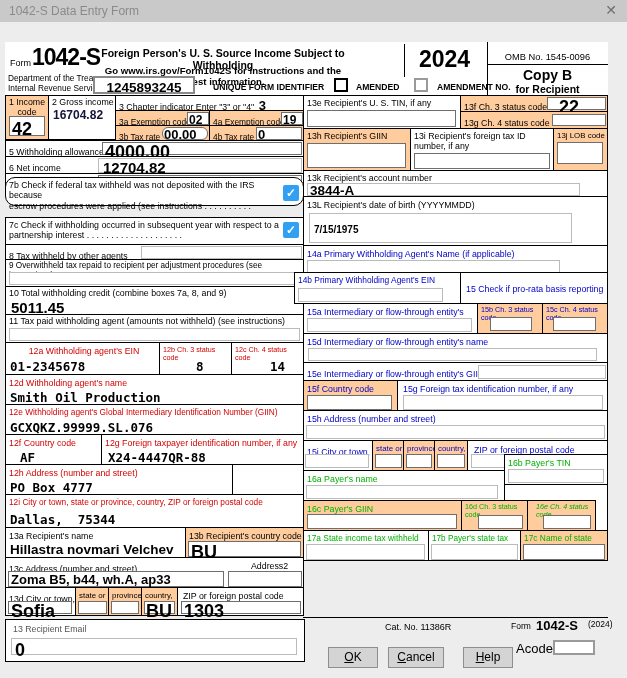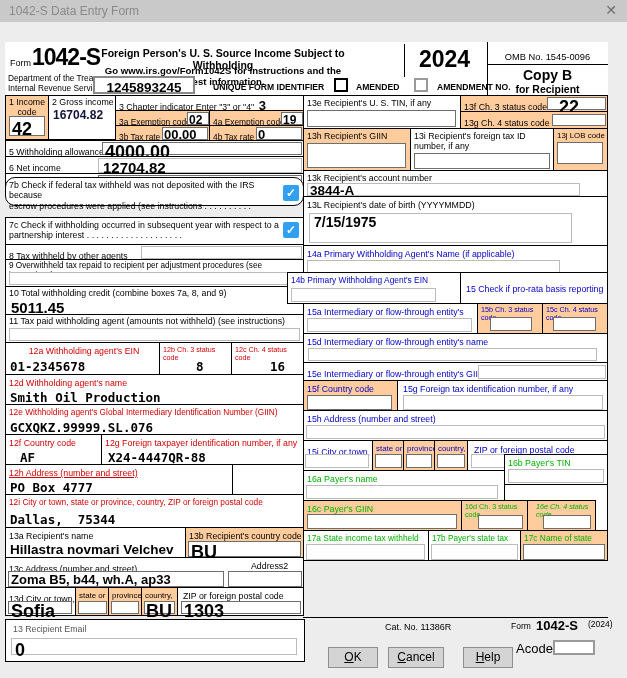--- a/index.html
+++ b/index.html
@@ -88,21 +88,21 @@
     </div>
   </div>
   <div class="c bd pink" style="left:209px;top:110px;width:95px;height:16px;">
     <span class="lb" style="display:inline;font-size:8.4px;">4a Exemption code</span>
     <div class="inp" style="left:71px;top:1px;width:22px;height:13px;">
       <span class="vs pv" style="left:1px;top:0;font-size:12px;">19</span>
     </div>
   </div>
   <div class="c bd pink" style="left:115px;top:125px;width:95px;height:16px;">
     <span class="lb" style="display:inline;font-size:8.4px;">3b Tax rate</span>
-    <div class="inp" style="left:46px;top:1px;width:46px;height:13px;">
+    <div class="inp" style="left:46px;top:1px;width:46px;height:13px;border-radius:6px;">
       <span class="vs pv" style="left:1px;top:-1px;font-size:13px;">00.00</span>
     </div>
   </div>
   <div class="c bd pink" style="left:209px;top:125px;width:95px;height:16px;">
     <span class="lb" style="display:inline;font-size:8.4px;">4b Tax rate</span>
     <div class="inp" style="left:46px;top:1px;width:46px;height:13px;">
       <span class="vs pv" style="left:1px;top:-1px;font-size:13px;">0</span>
     </div>
   </div>
 
@@ -169,21 +169,21 @@
   <div class="c bd wh" style="left:5px;top:342px;width:155px;height:33px;">
     <span class="lb lr" style="padding-top:3px;text-align:center;">12a Withholding agent's EIN</span>
     <span class="vm pv" style="left:4px;top:16px;">01-2345678</span>
   </div>
   <div class="c bd wh" style="left:159px;top:342px;width:73px;height:33px;">
     <span class="lb lr s7" style="padding-top:3px;">12b Ch. 3 status code</span>
     <span class="vm pv" style="left:36px;top:16px;">8</span>
   </div>
   <div class="c bd wh" style="left:231px;top:342px;width:73px;height:33px;">
     <span class="lb lr s7" style="padding-top:3px;">12c Ch. 4 status code</span>
-    <span class="vm pv" style="left:38px;top:16px;">16</span>
+    <span class="vm pv" style="left:38px;top:16px;">14</span>
   </div>
 
   <div class="c bd wh" style="left:5px;top:374px;width:299px;height:31px;">
     <span class="lb lr" style="padding-top:3px;">12d Withholding agent's name</span>
     <span class="vm pv" style="left:4px;top:15px;">Smith Oil Production</span>
   </div>
   <div class="c bd wh" style="left:5px;top:404px;width:299px;height:31px;">
     <span class="lb lr" style="font-size:8.3px;padding-top:3px;">12e Withholding agent's Global Intermediary Identification Number (GIIN)</span>
     <span class="vm pv" style="left:4px;top:15px;">GCXQKZ.99999.SL.076</span>
   </div>
@@ -191,21 +191,21 @@
   <div class="c bd wh" style="left:5px;top:434px;width:97px;height:31px;">
     <span class="lb lr" style="padding-top:3px;">12f Country code</span>
     <span class="vm pv" style="left:14px;top:15px;">AF</span>
   </div>
   <div class="c bd wh" style="left:101px;top:434px;width:203px;height:31px;">
     <span class="lb lr" style="padding-top:3px;">12g Foreign taxpayer identification number, if any</span>
     <span class="vm pv" style="left:6px;top:15px;">X24-4447QR-88</span>
   </div>
 
   <div class="c bd wh" style="left:5px;top:464px;width:228px;height:31px;">
-    <span class="lb lr" style="padding-top:3px;text-decoration:underline;">12h Address (number and street)</span>
+    <span class="lb lr" style="padding-top:3px;">12h Address (number and street)</span>
     <span class="vm pv" style="left:4px;top:15px;">PO Box 4777</span>
   </div>
   <div class="c bd wh" style="left:232px;top:464px;width:72px;height:31px;"></div>
 
   <div class="c bd wh" style="left:5px;top:494px;width:299px;height:34px;">
     <span class="lb lr" style="font-size:8.3px;padding-top:3px;">12i City or town, state or province, country, ZIP or foreign postal code</span>
     <span class="vm pv" style="left:4px;top:17px;">Dallas,  75344</span>
   </div>
 
   <div class="c bd wh" style="left:5px;top:527px;width:181px;height:31px;">
@@ -310,32 +310,32 @@
   <div class="c bd wh" style="left:303px;top:170px;width:305px;height:27px;">
     <span class="lb" style="padding-top:2px;">13k Recipient's account number</span>
     <div class="inp" style="left:3px;top:12px;width:273px;height:13px;border-color:#bbb;">
       <span class="vs pv" style="left:2px;top:-1px;font-size:13.5px;">3844-A</span>
     </div>
   </div>
 
   <div class="c bd wh" style="left:303px;top:196px;width:305px;height:50px;">
     <span class="lb" style="padding-top:3px;">13L Recipient's date of birth (YYYYMMDD)</span>
     <div class="inp" style="left:5px;top:16px;width:263px;height:30px;border-color:#bbb;">
-      <span class="vs pv" style="left:4px;top:0;font-size:14px;">7/15/1975</span>
+      <span class="vs pv" style="left:4px;top:10px;font-size:10px;">7/15/1975</span>
     </div>
   </div>
 
   <div class="c bd wh" style="left:303px;top:245px;width:305px;height:28px;">
     <span class="lb lblu" style="padding-top:3px;">14a Primary Withholding Agent's Name (if applicable)</span>
     <div class="inp" style="left:3px;top:14px;width:253px;height:13px;border-color:#bbb;">
       <span class="vs pv" style="left:2px;top:0;"></span>
     </div>
   </div>
 
-  <div class="c bd wh" style="left:287px;top:272px;width:184px;height:32px;">
+  <div class="c bd wh" style="left:294px;top:272px;width:184px;height:32px;">
     <span class="lb lblu s8" style="font-size:8.4px;padding-top:3px;">14b Primary Withholding Agent's EIN</span>
     <div class="inp" style="left:3px;top:15px;width:145px;height:14px;border-color:#bbb;">
       <span class="vs pv" style="left:2px;top:0;"></span>
     </div>
   </div>
   <div class="c bd wh" style="left:460px;top:272px;width:148px;height:32px;">
     <span class="lb lblu" style="padding:11px 0 0 5px;">15 Check if pro-rata basis reporting</span>
   </div>
 
   <div class="c bd wh" style="left:303px;top:303px;width:175px;height:31px;">

